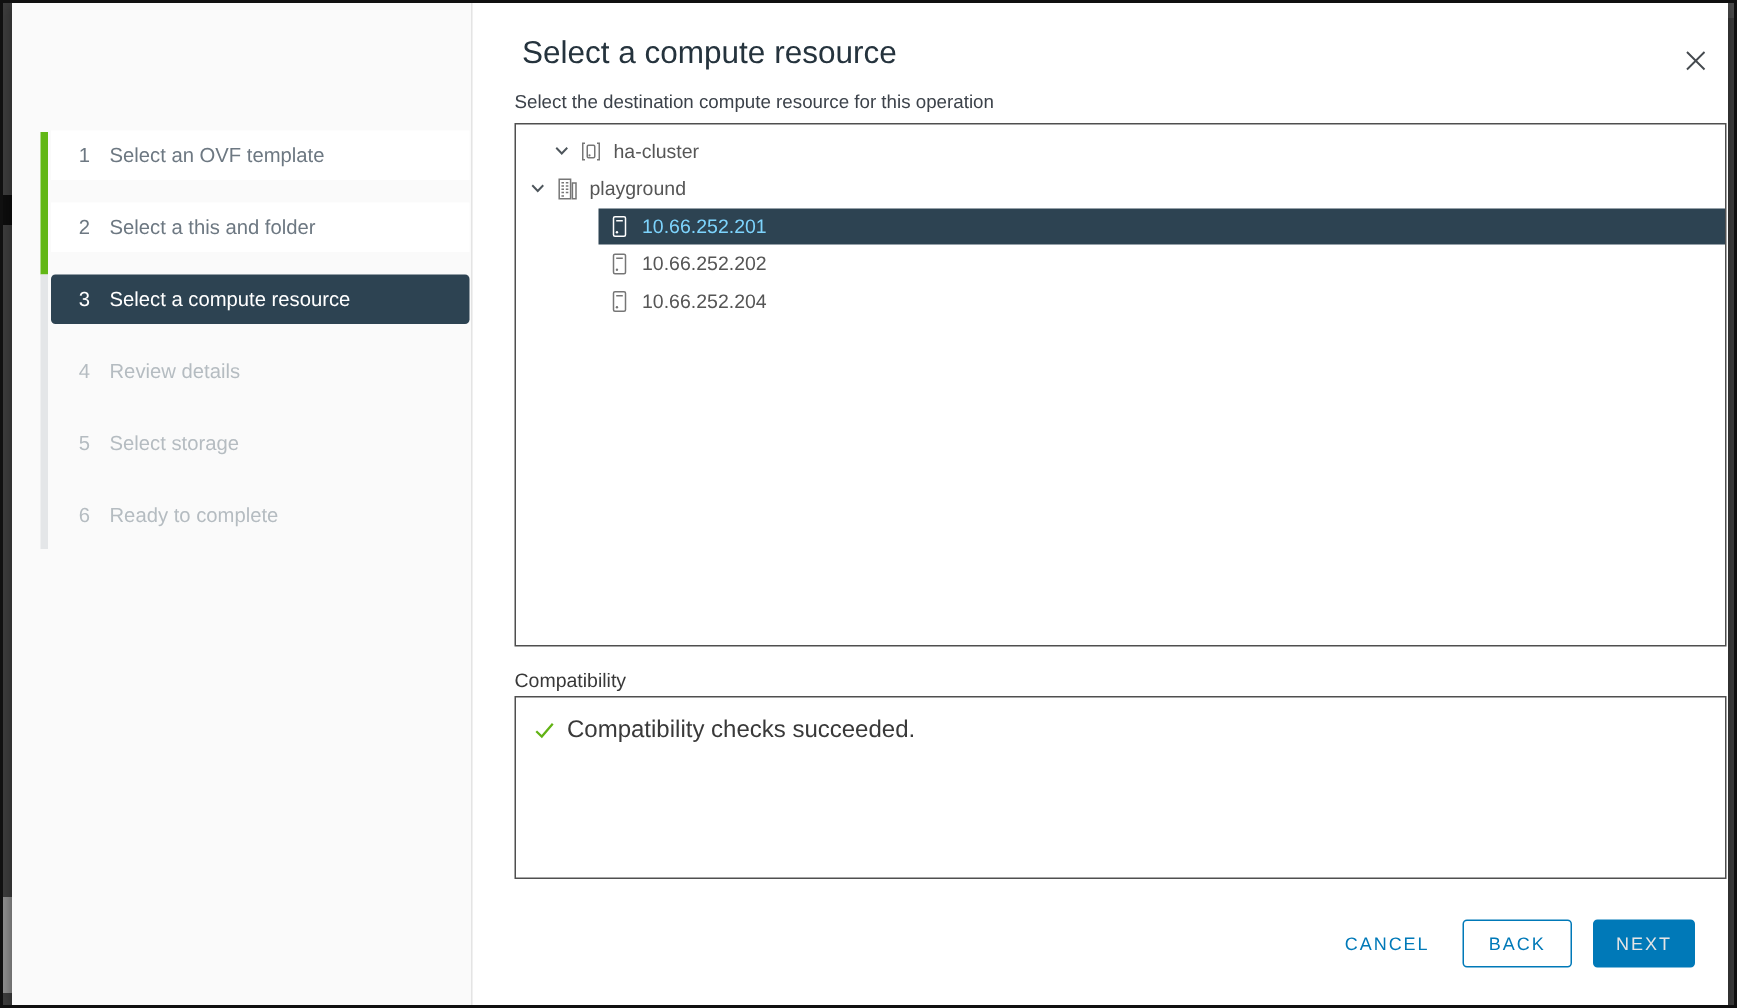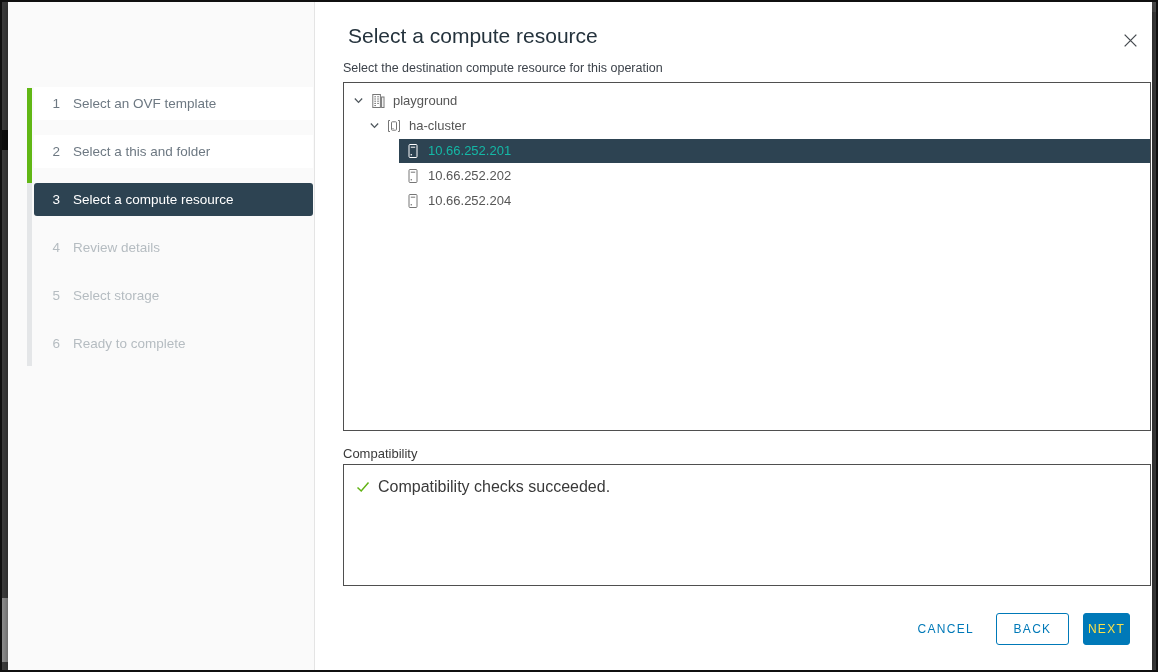--- a/index.html
+++ b/index.html
@@ -30,37 +30,37 @@
   .close-btn{position:absolute;left:1112px;top:28px;width:20px;height:20px;display:flex;align-items:center;justify-content:center;cursor:pointer;}
   .subtitle{position:absolute;left:335px;top:59px;font-size:12.5px;color:#3c424a;}
 
   .tree-panel{position:absolute;left:335px;top:80px;width:808px;height:349px;border:1px solid #4f4f4f;
               background:#fff;overflow:hidden;padding-top:5px;}
   .tree-row{display:flex;align-items:center;height:25px;}
   .tree-row.lvl0{padding-left:3px;}
   .tree-row.lvl1{padding-left:19px;}
   .tree-row.lvl2{padding-left:55px;}
   .band{display:flex;align-items:center;height:24px;padding-left:6px;color:#565656;font-size:13px;}
-  .band.selected{flex:1;background:var(--sel);color:#14b8a6;}
+  .band.selected{flex:1;background:var(--sel);color:#7dd3fc;}
   .chev{width:11px;height:11px;margin-right:6px;color:#4e565c;display:flex;align-items:center;cursor:pointer;}
   .ticon{width:16px;height:16px;margin-right:7px;color:#767676;display:flex;align-items:center;}
   .band.selected .ticon{color:#fff;}
 
   .compat-label{position:absolute;left:335px;top:444px;font-size:13px;color:#393939;}
   .compat-panel{position:absolute;left:335px;top:462px;width:808px;height:122px;border:1px solid #4f4f4f;background:#fff;}
   .compat-row{display:flex;align-items:center;padding:13px 12px 0 12px;font-size:16px;color:#393939;}
   .check{width:14px;height:14px;margin-right:8px;display:flex;align-items:center;}
 
   
   .footer{position:absolute;right:22px;top:611px;display:flex;align-items:center;}
   .btn{font-size:12px;font-weight:400;letter-spacing:1.3px;cursor:pointer;border-radius:3px;
        display:flex;align-items:center;justify-content:center;height:32px;}
   .btn-link{color:var(--blue);background:transparent;border:none;padding:0 4px;margin-right:18px;}
   .btn-outline{color:var(--blue);background:#fff;border:1px solid var(--blue);width:73px;margin-right:14px;}
-  .btn-solid{color:#fde047;background:var(--blue);border:1px solid var(--blue);width:47px;}
+  .btn-solid{color:#e5e5e5;background:var(--blue);border:1px solid var(--blue);width:68px;}
 </style>
 </head>
 <body>
 
 <div class="screen">
 
   <div class="bg-seg" style="left:0;top:0;width:8px;height:672px;background:#3d3d3d;"></div>
   <div class="bg-seg" style="left:0;top:130px;width:8px;height:20px;background:#0d0d0d;"></div>
   <div class="bg-seg" style="left:0;top:598px;width:8px;height:64px;background:#8f8f8f;"></div>
   <div class="bg-seg" style="left:1152px;top:0;width:6px;height:672px;background:#3d3d3d;"></div>
@@ -101,20 +101,38 @@
 
     <div class="main-title">Select a compute resource</div>
     <div class="close-btn">
       <svg viewBox="0 0 16 16" width="17" height="17">
           <path d="M2.5 2.5 L13.5 13.5 M13.5 2.5 L2.5 13.5" stroke="#454a4f" stroke-width="1.2" fill="none"></path>
         </svg>
     </div>
     <div class="subtitle">Select the destination compute resource for this operation</div>
 
     <div class="tree-panel">
+        <div class="tree-row lvl1">
+          <div class="band">
+            <span class="chev">
+              <svg viewBox="0 0 12 12" width="11" height="11">
+                <path d="M2 3.8 L6 8 L10 3.8" fill="none" stroke="currentColor" stroke-width="1.4"></path>
+              </svg>
+            </span>
+            <span class="ticon">
+              <svg viewBox="0 0 16 16" width="16" height="16" fill="none" stroke="currentColor">
+                <path d="M4 2.5 H2.5 V13.5 H4"></path>
+                <path d="M12 2.5 H13.5 V13.5 H12"></path>
+                <rect x="5.5" y="3.8" width="5" height="8.4" rx="0.8"></rect>
+                <circle cx="7" cy="10.6" r="0.7" fill="currentColor" stroke="none"></circle>
+              </svg>
+            </span>
+            <span>ha-cluster</span>
+          </div>
+        </div>
         <div class="tree-row lvl0">
           <div class="band">
             <span class="chev">
               <svg viewBox="0 0 12 12" width="11" height="11">
                 <path d="M2 3.8 L6 8 L10 3.8" fill="none" stroke="currentColor" stroke-width="1.4"></path>
               </svg>
             </span>
             <span class="ticon">
               <svg viewBox="0 0 16 16" width="16" height="16" fill="none" stroke="currentColor">
                 <rect x="2.8" y="1.5" width="7.6" height="13"></rect>
@@ -128,38 +146,20 @@
                   <line x1="4.3" y1="10.4" x2="6" y2="10.4"></line>
                   <line x1="7.2" y1="10.4" x2="8.9" y2="10.4"></line>
                   <line x1="4.3" y1="12.6" x2="6" y2="12.6"></line>
                 </g>
                 <rect x="11.6" y="4" width="2.4" height="10.5"></rect>
               </svg>
             </span>
             <span>playground</span>
           </div>
         </div>
-        <div class="tree-row lvl1">
-          <div class="band">
-            <span class="chev">
-              <svg viewBox="0 0 12 12" width="11" height="11">
-                <path d="M2 3.8 L6 8 L10 3.8" fill="none" stroke="currentColor" stroke-width="1.4"></path>
-              </svg>
-            </span>
-            <span class="ticon">
-              <svg viewBox="0 0 16 16" width="16" height="16" fill="none" stroke="currentColor">
-                <path d="M4 2.5 H2.5 V13.5 H4"></path>
-                <path d="M12 2.5 H13.5 V13.5 H12"></path>
-                <rect x="5.5" y="3.8" width="5" height="8.4" rx="0.8"></rect>
-                <circle cx="7" cy="10.6" r="0.7" fill="currentColor" stroke="none"></circle>
-              </svg>
-            </span>
-            <span>ha-cluster</span>
-          </div>
-        </div>
         <div class="tree-row lvl2">
           <div class="band selected">
             <span class="ticon">
               <svg viewBox="0 0 16 16" width="16" height="16" fill="none" stroke="currentColor">
                 <rect x="4" y="1.5" width="8" height="13" rx="1"></rect>
                 <line x1="5.8" y1="4.2" x2="10.2" y2="4.2"></line>
                 <circle cx="6.3" cy="11.8" r="0.8" fill="currentColor" stroke="none"></circle>
               </svg>
             </span>
             <span>10.66.252.201</span>

